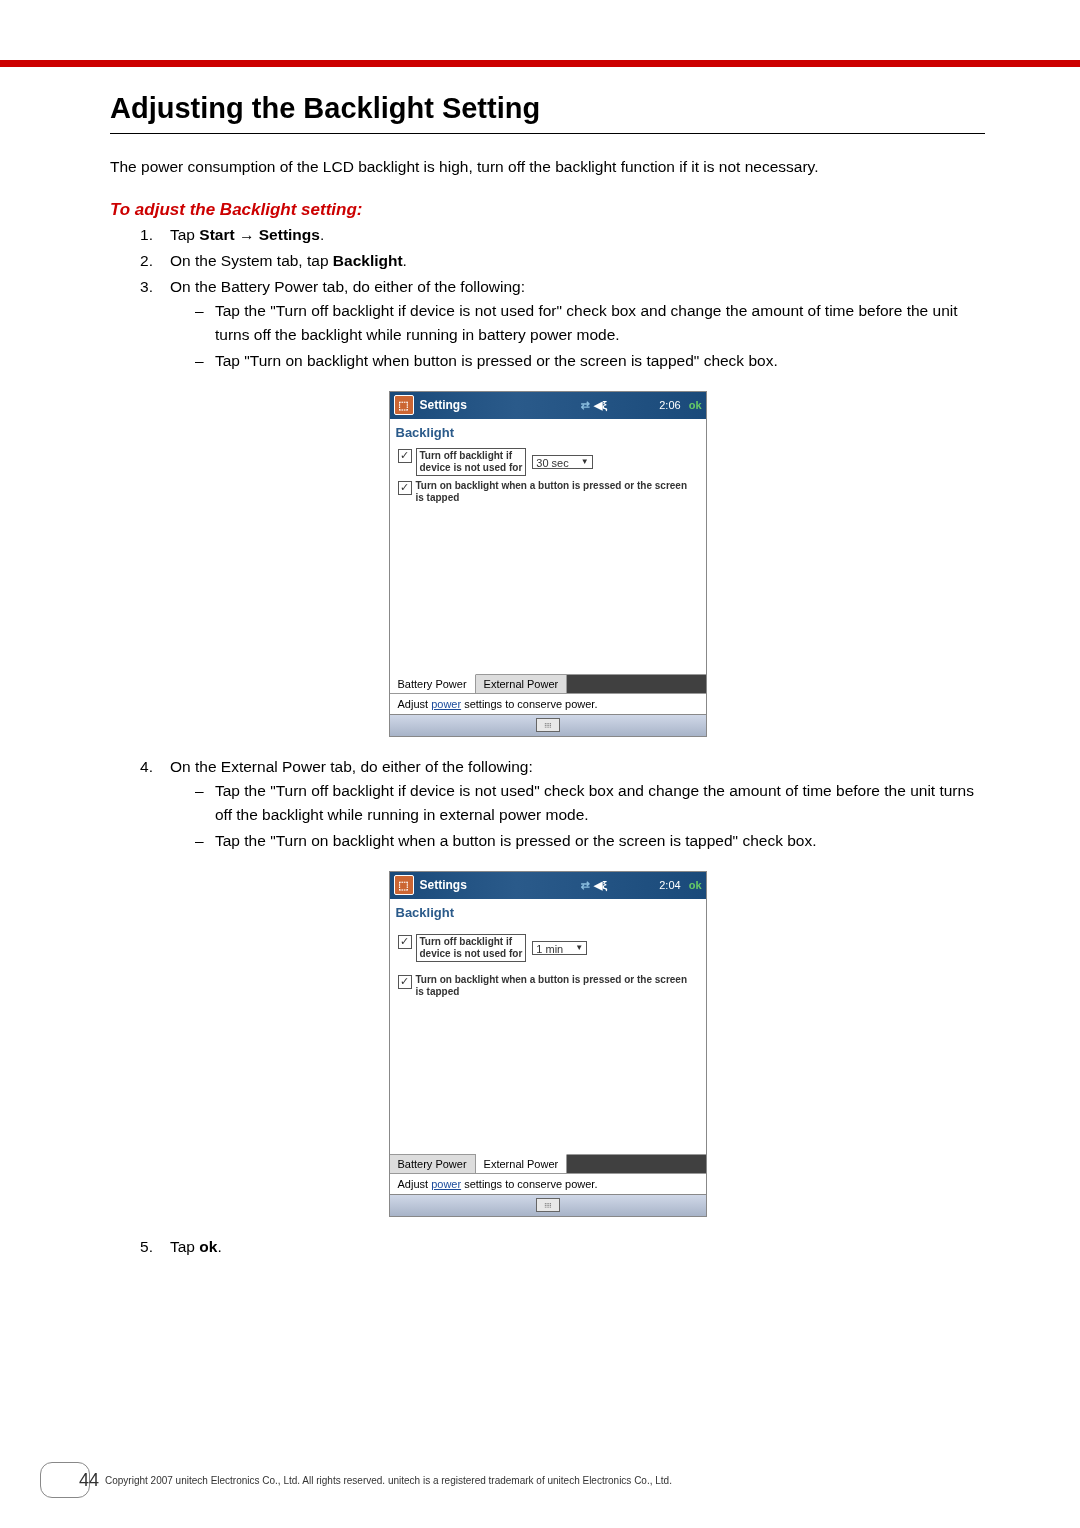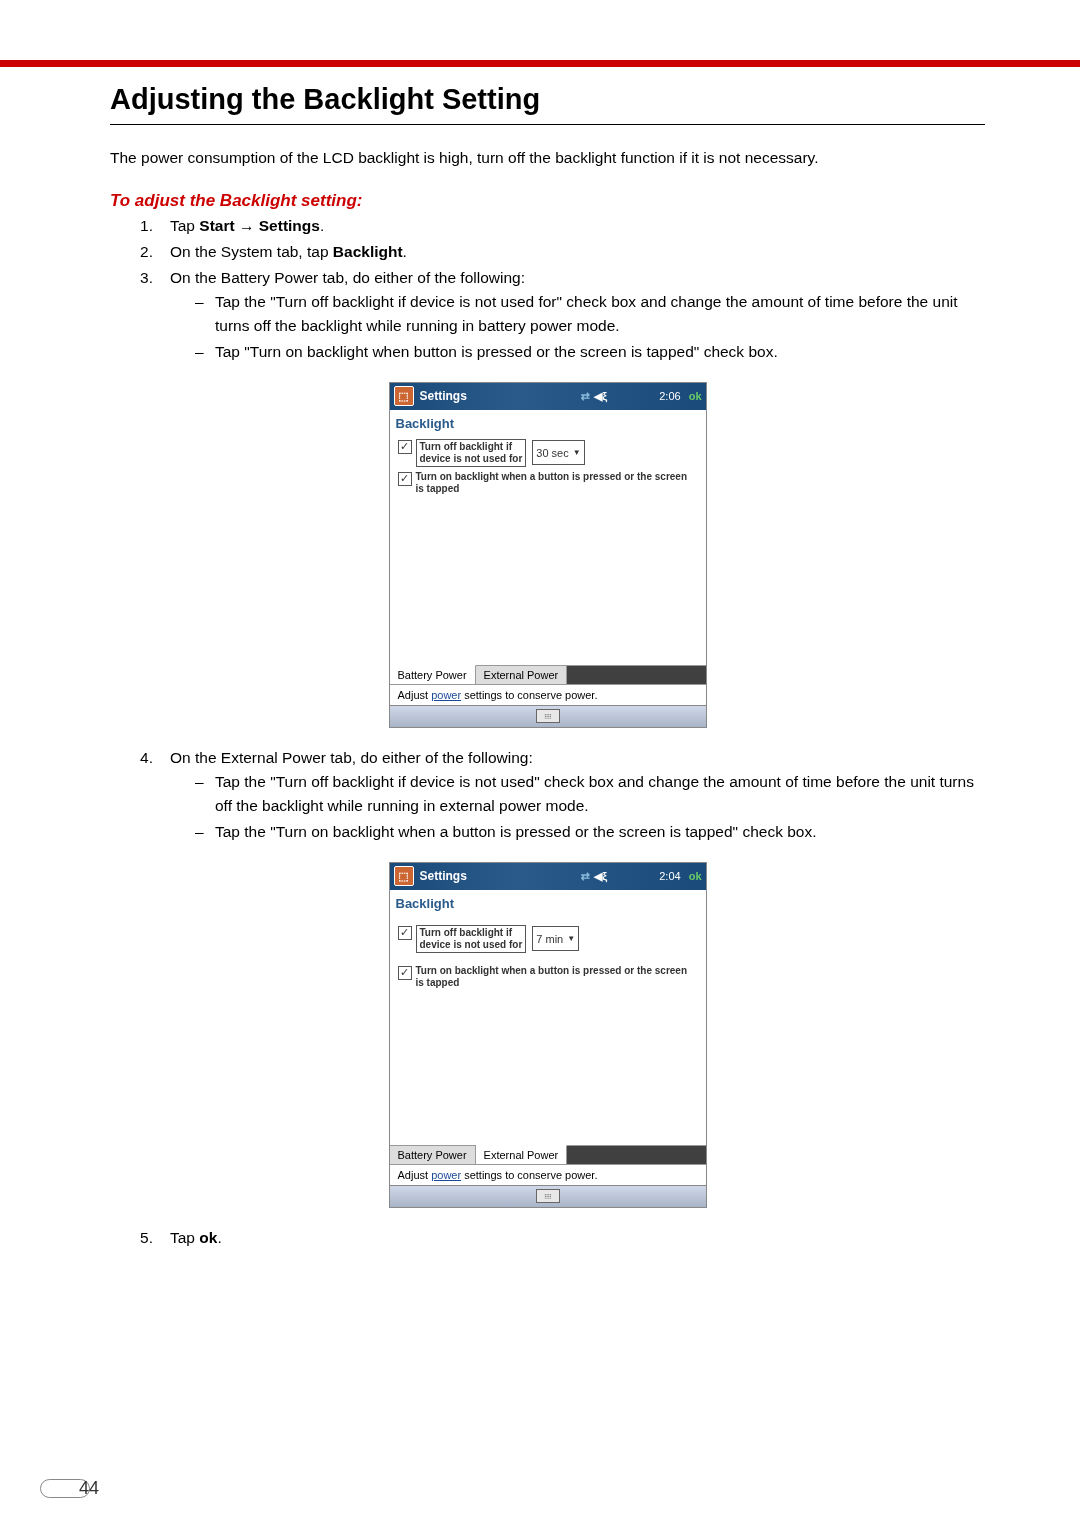--- a/index.html
+++ b/index.html
@@ -14,21 +14,21 @@
   }
   .red-bar {
     position: absolute;
     top: 60px;
     left: 0;
     right: 0;
     height: 7px;
     background: #c00;
   }
   .content {
-    padding-top: 23px;
+    padding-top: 32px;
   }
   h1 {
     font-size: 29px;
     font-weight: bold;
     border-bottom: 1.5px solid #000;
     padding-bottom: 8px;
     margin-bottom: 22px;
   }
   .intro {
     font-size: 15.5px;
@@ -161,23 +161,22 @@
   .chk-label.boxed {
     border: 1px solid #555;
     padding: 1px 3px;
     display: inline-block;
   }
   .dropdown {
     border: 1px solid #555;
     padding: 1px 3px;
     font-size: 11px;
     display: inline-flex;
-    align-items: center;
-    gap: 4px;
-    height: 25px;
+    gap: 12px;
+    height: 14px;
   }
   .dropdown-arrow { font-size: 8px; }
   
   .tabs-row {
     display: flex;
     border-top: 1px solid #999;
     background: #404040;
     font-size: 11px;
   }
   .tab {
@@ -222,21 +221,21 @@
     bottom: 30px;
     left: 0;
     right: 0;
     padding: 0 95px 0 40px;
     display: flex;
     align-items: center;
     gap: 15px;
   }
   .page-num {
     width: 42px;
-    height: 19px;
+    height: 36px;
     border: 1.5px solid #888;
     border-radius: 12px;
     display: flex;
     align-items: center;
     justify-content: center;
     font-size: 18px;
     color: #333;
     padding-left: 48px;
   }
   .copyright {
@@ -345,21 +344,21 @@
     <div class="subheader">Backlight</div>
     <div class="settings-body">
       <div class="checkbox-row margin-top-sm">
         <div class="checkbox-box">✓</div>
         <div class="row-flex">
           <div class="chk-label boxed">
             <span>Turn off backlight if</span><br>
             <span>device is not used for</span>
           </div>
           <div class="dropdown">
-            <span>7 min</span>
+            <span>1 min</span>
             <span class="dropdown-arrow">▼</span>
           </div>
         </div>
       </div>
       <div class="checkbox-row" style="margin-top:12px;">
         <div class="checkbox-box">✓</div>
         <div class="chk-label">Turn on backlight when a button is pressed or the screen is tapped</div>
       </div>
     </div>
     <div class="tabs-row">
@@ -377,13 +376,14 @@
   <ol start="5" style="counter-reset: item 4;">
     <li>
       <span>Tap </span><span class="bold">ok</span><span>.</span>
     </li>
   </ol>
 
 </div>
 
 <div class="page-footer">
   <div class="page-num">44</div>
+  <div class="copyright">Copyright 2007 unitech Electronics Co., Ltd. All rights reserved. unitech is a registered trademark of unitech Electronics Co., Ltd.</div>
 </div>
 
 </body></html>

